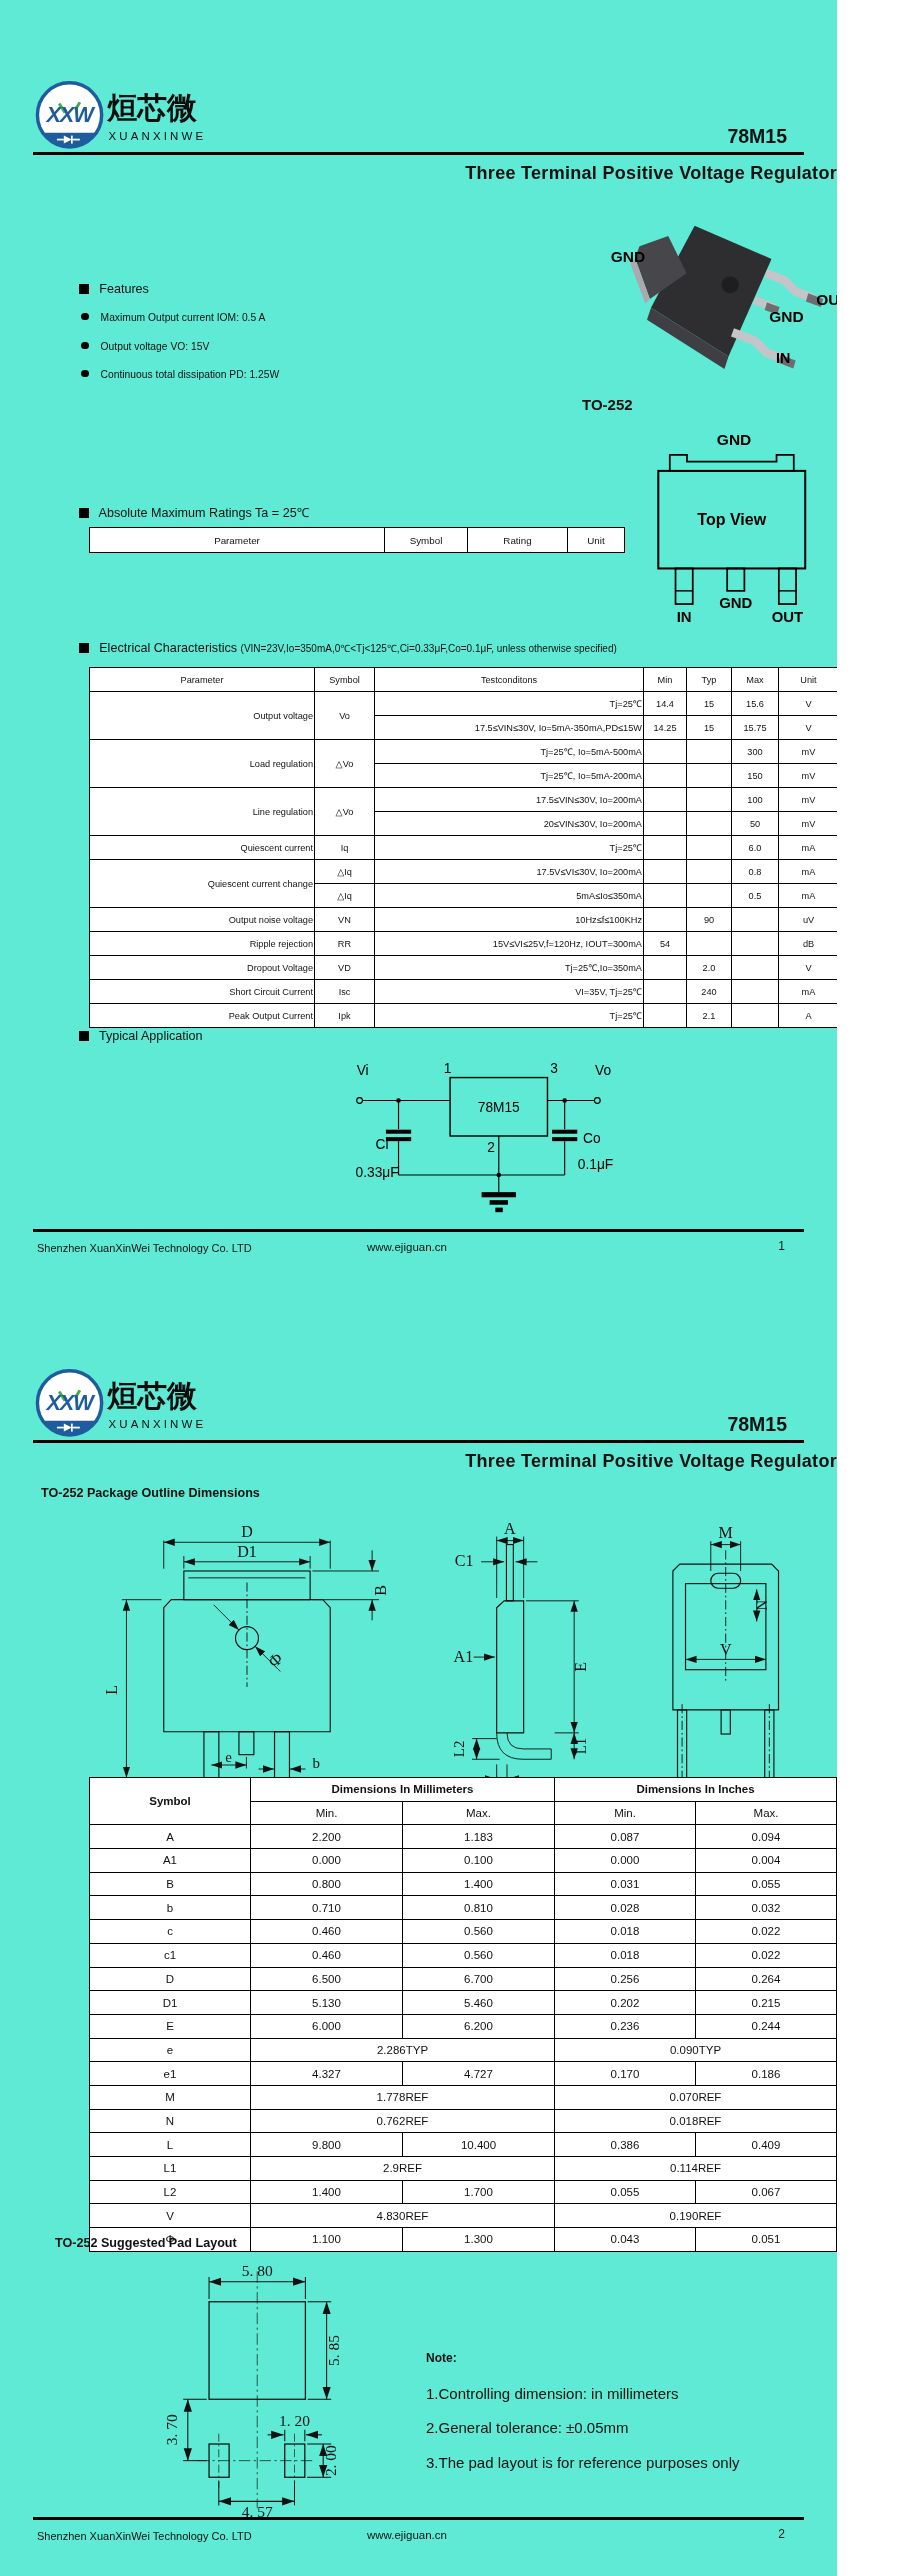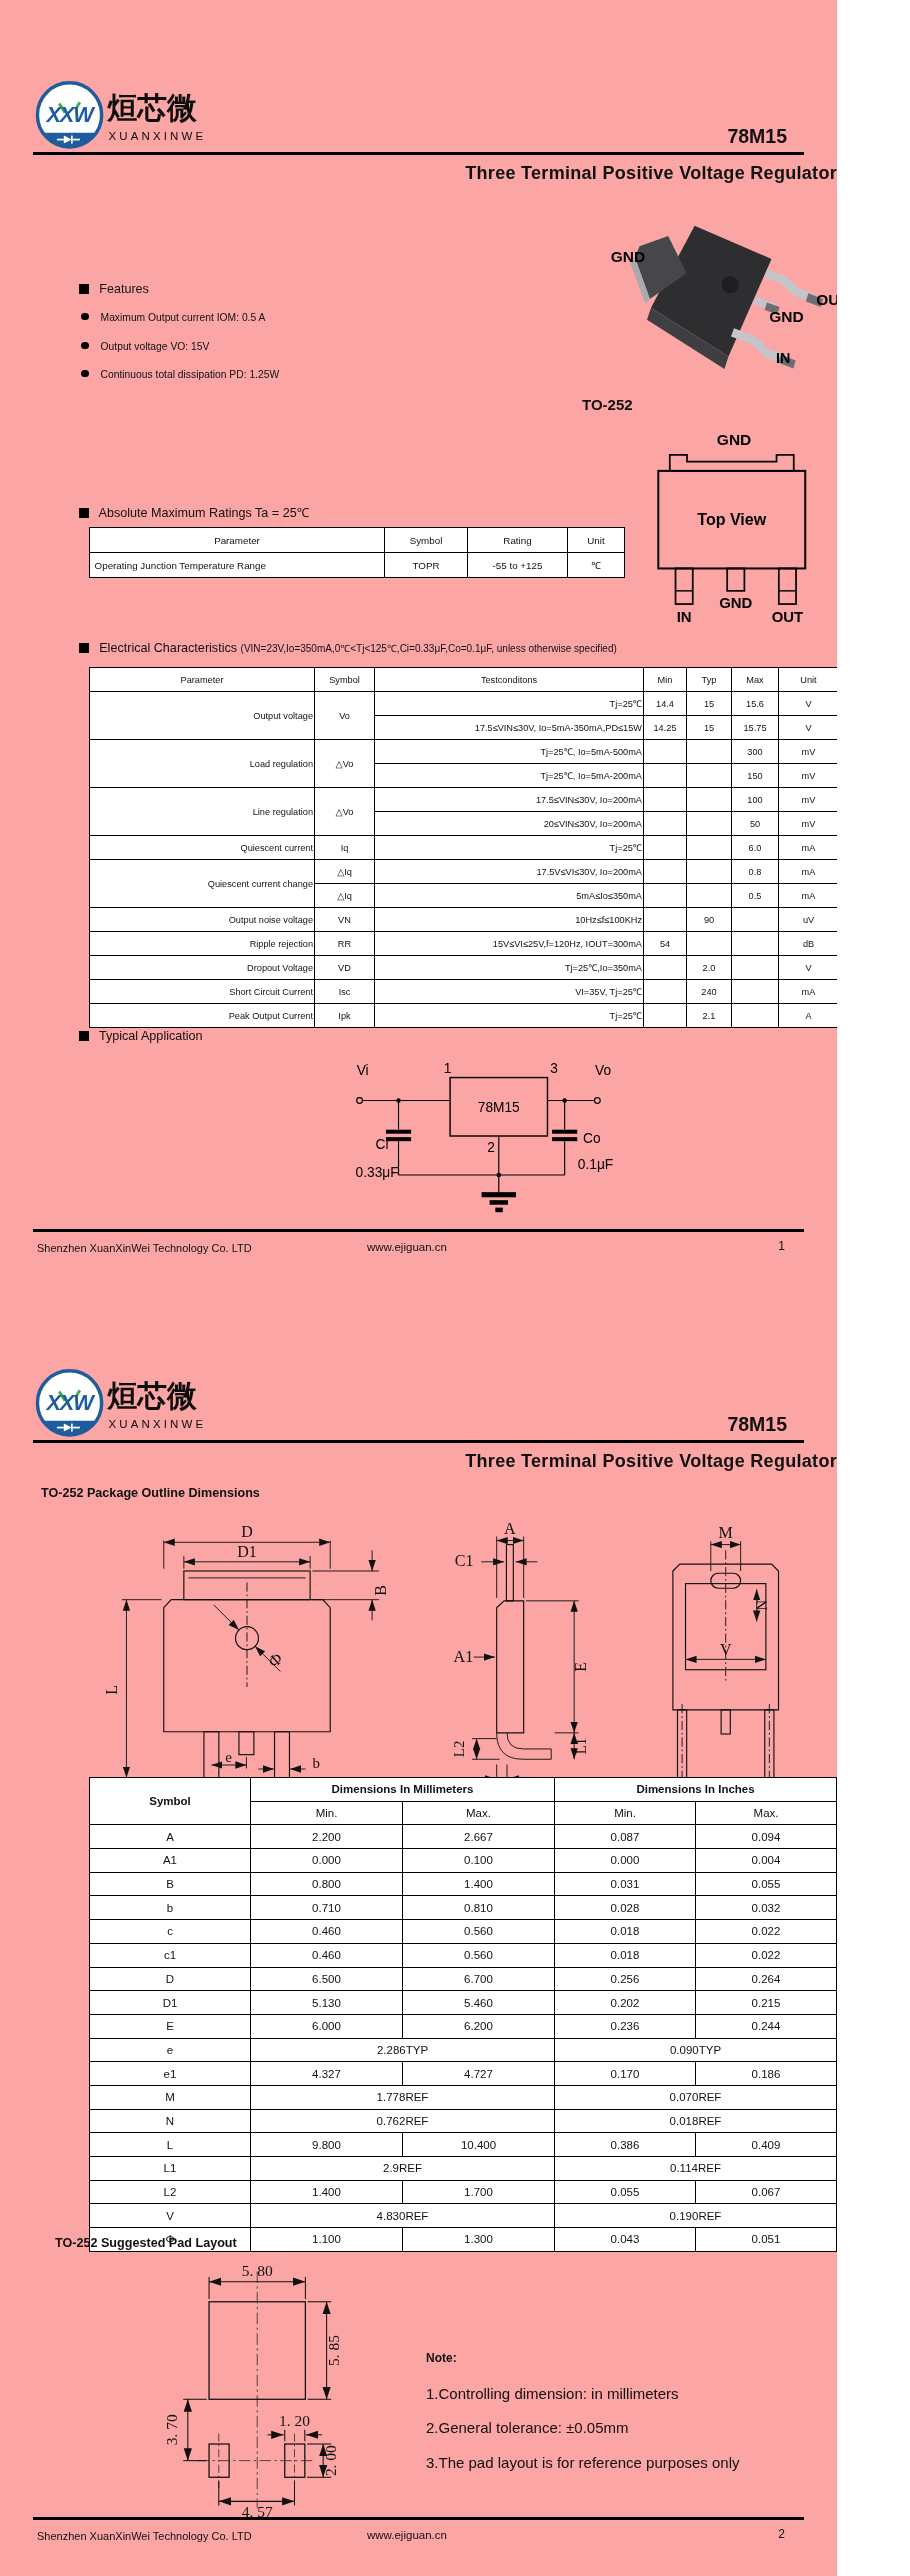--- a/index.html
+++ b/index.html
@@ -1,17 +1,17 @@
 <!DOCTYPE html>
 <html style="font-size:9.2px"><head>
 <meta charset="utf-8">
 <style>
   html,body{margin:0;padding:0;background:#ffffff;}
   body{width:910px;font-family:"Liberation Sans",sans-serif;color:#111;}
-  .page{position:relative;width:837px;height:1288px;background:#fca5a5;overflow:hidden;}
+  .page{position:relative;width:837px;height:1288px;background:#5eead4;overflow:hidden;}
   .rule{position:absolute;left:33px;right:33px;top:152px;height:3.4px;background:#000;}
   .frule{position:absolute;left:33px;right:33px;top:1229px;height:2.9px;background:#000;}
   .logo{position:absolute;left:34px;top:78px;width:172px;height:75px;}
   .partnum{position:absolute;right:50px;top:125px;font-size:19.5px;font-weight:bold;}
   .title{position:absolute;left:0;right:0;top:163px;text-align:right;font-size:18px;font-weight:bold;letter-spacing:0.3px;}
   .sec-h{position:absolute;font-size:12.6px;}
   .sq{display:inline-block;width:9.8px;height:9.8px;background:#000;margin-right:6.9px;vertical-align:-0.6px;}
   .dot{display:inline-block;width:7.5px;height:7.5px;border-radius:50%;background:#000;margin-right:9.2px;vertical-align:0.6px;}
   .feat-item{position:absolute;left:81px;font-size:10.3px;}
   .cond{font-size:10px;}
@@ -119,26 +119,20 @@
         <col style="width:83px">
         <col style="width:100px">
         <col style="width:57px">
       </colgroup>
     <tbody>
         <tr>
       <th>Parameter</th>
       <th>Symbol</th>
       <th>Rating</th>
       <th>Unit</th>
-    </tr>
-    <tr>
-      <td class="l">Operating Junction Temperature Range</td>
-      <td>TOPR</td>
-      <td>-55 to +125</td>
-      <td>℃</td>
     </tr>
   </tbody>
     </table>
 
   <div class="sec-h" style="left:79px;top:641px;">
     <span class="sq"></span>
     <span>Electrical Characteristics</span>
     <span class="cond">(VIN=23V,Io=350mA,0℃&lt;Tj&lt;125℃,Ci=0.33μF,Co=0.1μF, unless otherwise specified)</span>
   </div>
   <table class="tb-elec">
@@ -494,21 +488,21 @@
     </tr>
     <tr>
       <th>Min.</th>
       <th>Max.</th>
       <th>Min.</th>
       <th>Max.</th>
     </tr>
     <tr>
           <td>A</td>
           <td>2.200</td>
-          <td>2.667</td>
+          <td>1.183</td>
           <td>0.087</td>
           <td>0.094</td>
         </tr>
     <tr>
           <td>A1</td>
           <td>0.000</td>
           <td>0.100</td>
           <td>0.000</td>
           <td>0.004</td>
         </tr>

